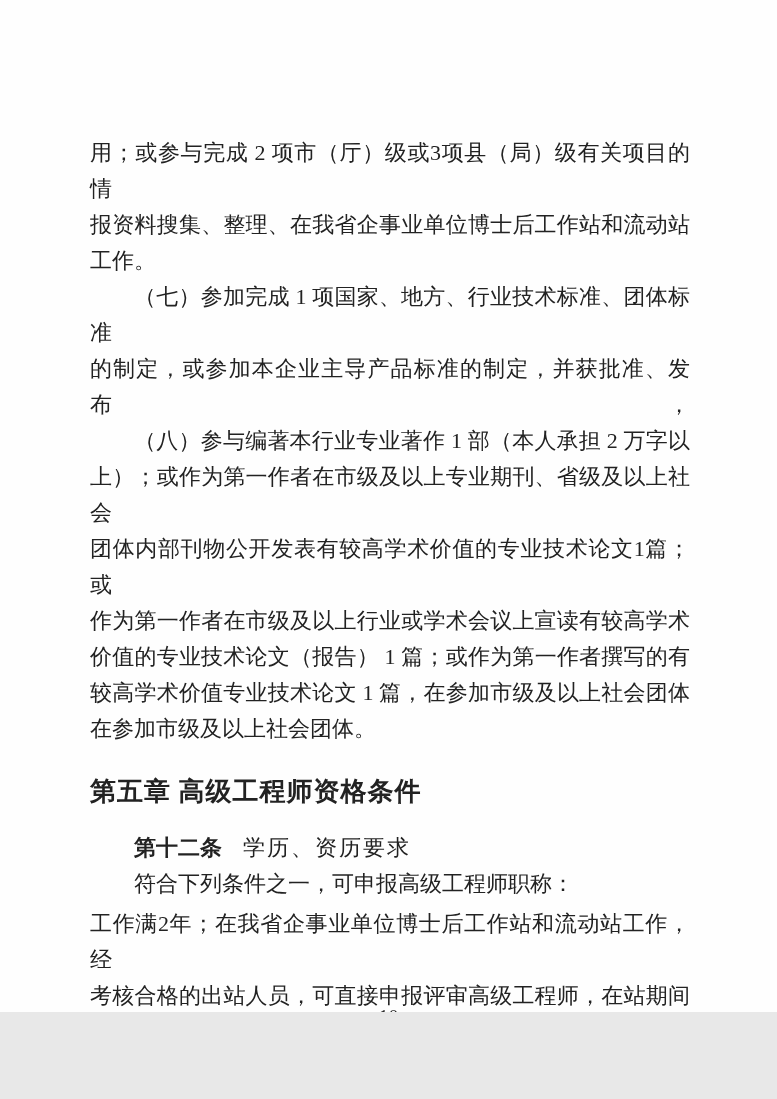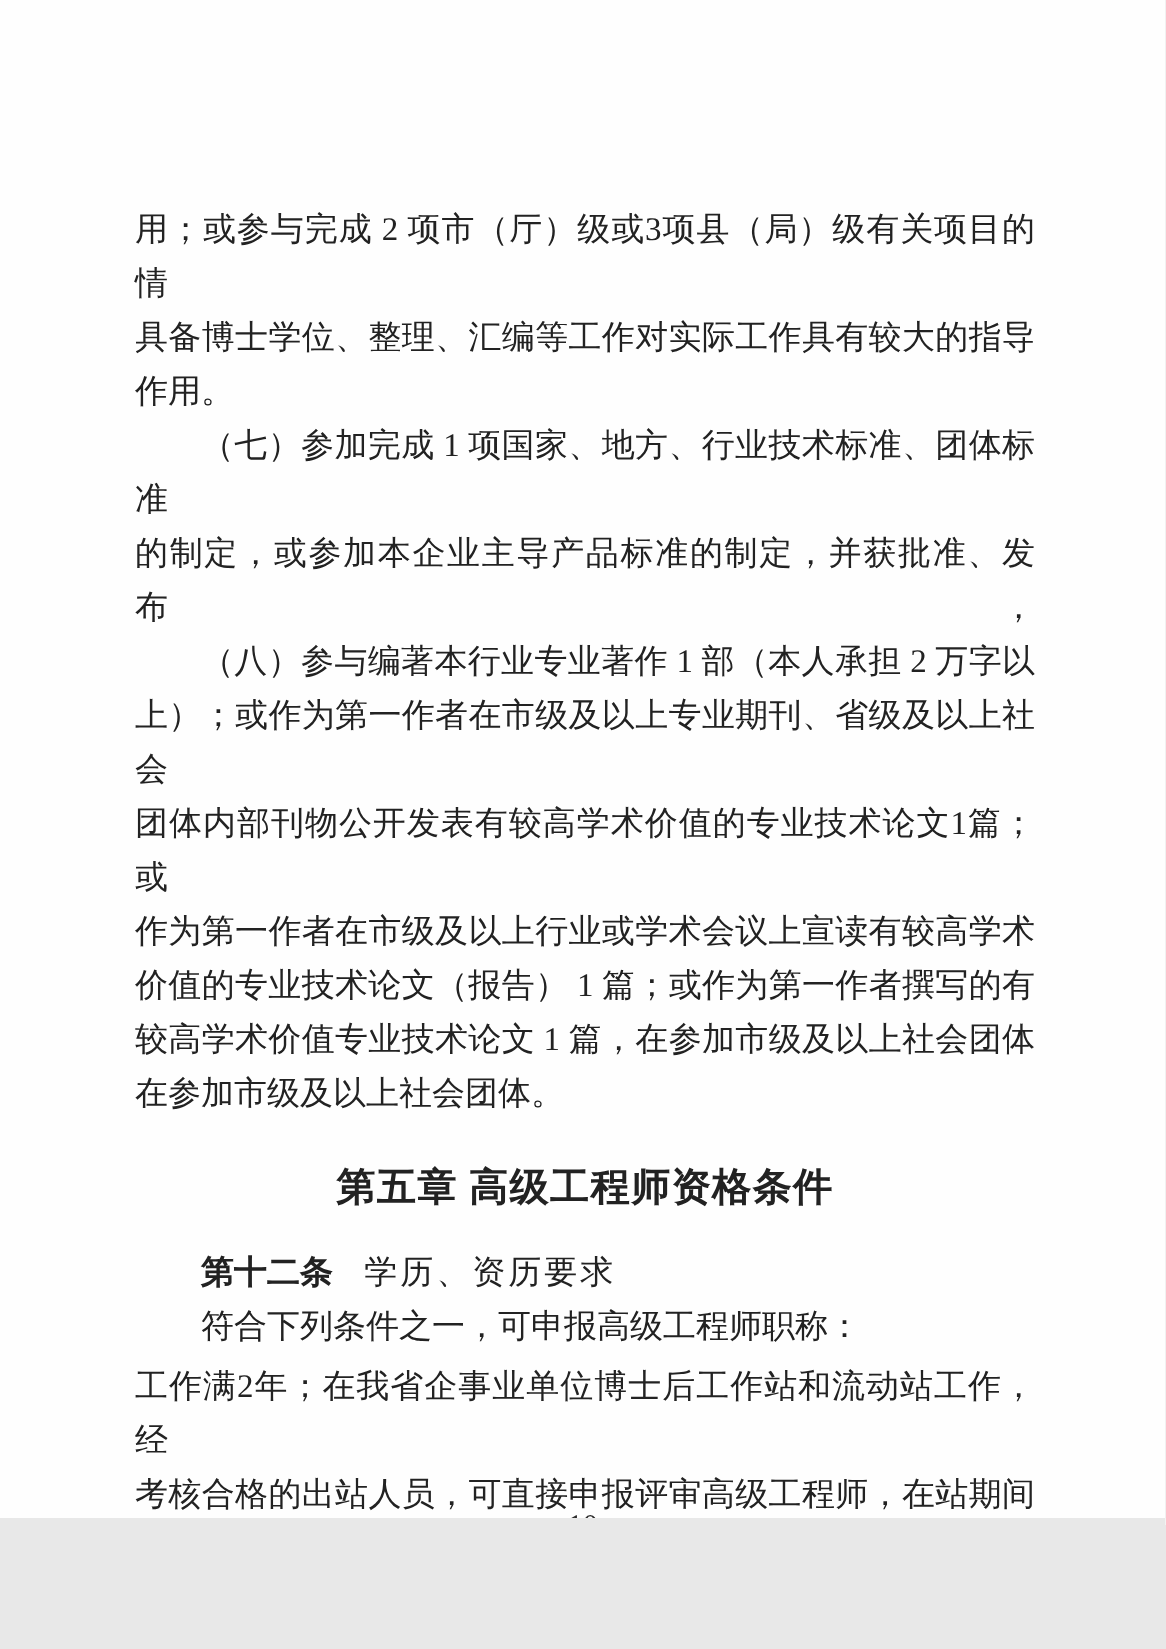--- a/index.html
+++ b/index.html
@@ -27,21 +27,21 @@
   }
   .line.jl { text-align-last: justify; }
   .line.indent { text-indent: 44px; }
   .para { margin: 0; }
   .para.item { margin-top: 4px; }
   .chapter {
     margin-top: 25px;
     font-size: 26px;
     line-height: 40px;
     font-weight: bold;
-    text-align: center;
+    text-align: left;
     letter-spacing: 1px;
   }
   .article {
     margin-top: 18px;
     font-size: 22px;
     line-height: 36px;
     text-indent: 44px;
   }
   .article-label { font-weight: bold; }
   .article-title { margin-left: 0.95em; letter-spacing: 2px; }
@@ -56,21 +56,21 @@
     color: #2a2a2a;
   }
 </style>
 </head>
 <body>
 
 <div class="page">
   <div class="content">
       <div class="para">
         <div class="line jl">用；或参与完成 2 项市（厅）级或3项县（局）级有关项目的情</div>
-        <div class="line">具备博士学位、整理、汇编等工作对实际工作具有较大的指导作用。</div>
+        <div class="line">报资料搜集、整理、在我省企事业单位博士后工作站和流动站工作。</div>
       </div>
       <div class="para">
         <div class="line jl indent">（七）参加完成 1 项国家、地方、行业技术标准、团体标准</div>
         <div class="line jl">的制定，或参加本企业主导产品标准的制定，并获批准、发布，</div>
       </div>
       <div class="para">
         <div class="line jl indent">（八）参与编著本行业专业著作 1 部（本人承担 2 万字以</div>
         <div class="line jl">上）；或作为第一作者在市级及以上专业期刊、省级及以上社会</div>
         <div class="line jl">团体内部刊物公开发表有较高学术价值的专业技术论文1篇；或</div>
         <div class="line jl">作为第一作者在市级及以上行业或学术会议上宣读有较高学术</div>

